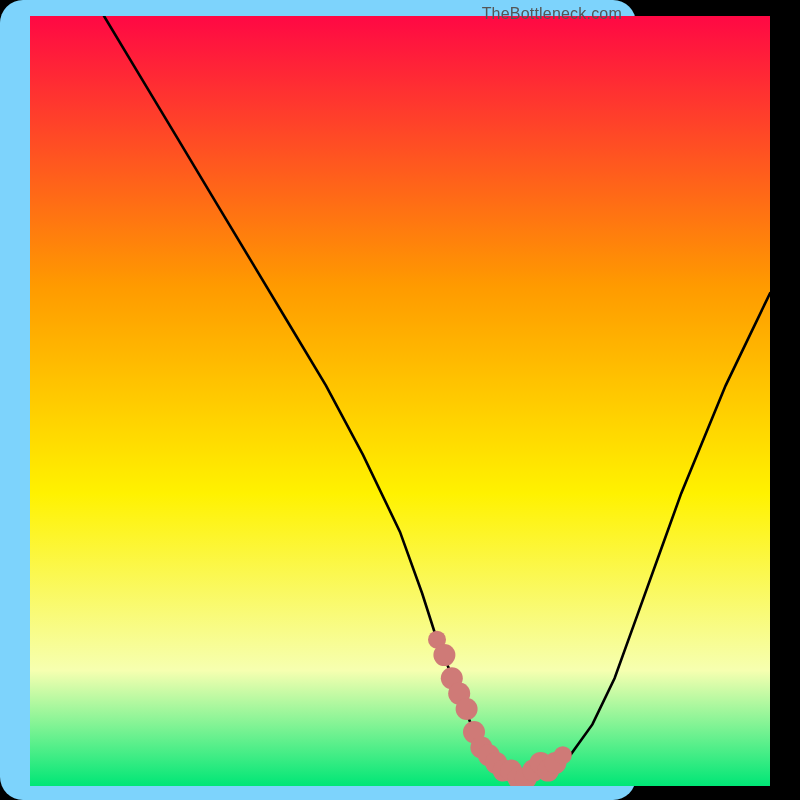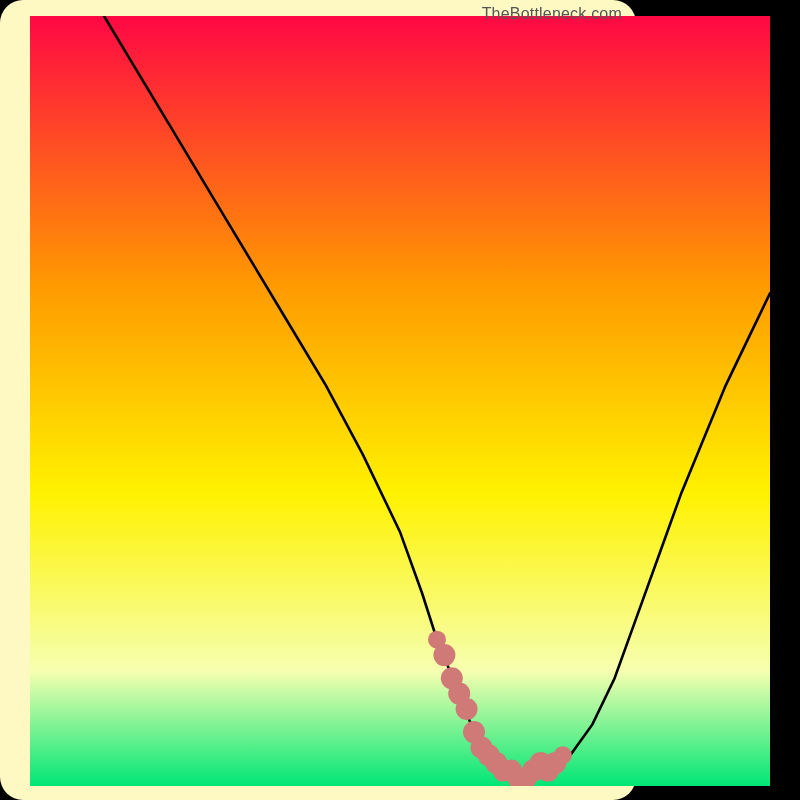--- a/index.html
+++ b/index.html
@@ -1,16 +1,16 @@
 <!DOCTYPE html>
 <html><head>
 <meta charset="utf-8">
 <style>
   html,body{margin:0;padding:0;width:800px;height:800px;overflow:hidden;background:#000;}
-  .stage{position:relative;width:636px;height:800px;background:#fef9c3;border-radius:23px;}
+  .stage{position:relative;width:636px;height:800px;background:#7dd3fc;border-radius:23px;}
   .plot{position:absolute;left:30px;top:16px;width:740px;height:770px;}
   .plot svg{position:absolute;inset:0;width:100%;height:100%;}
   .watermark{position:absolute;top:6px;right:14px;font:16px/1 Arial,Helvetica,sans-serif;color:#555;letter-spacing:.2px;}
 </style>
 </head>
 <body>
 
 <div class="stage">
   <div class="plot">
     <svg viewBox="0 0 740 770" preserveAspectRatio="none">

